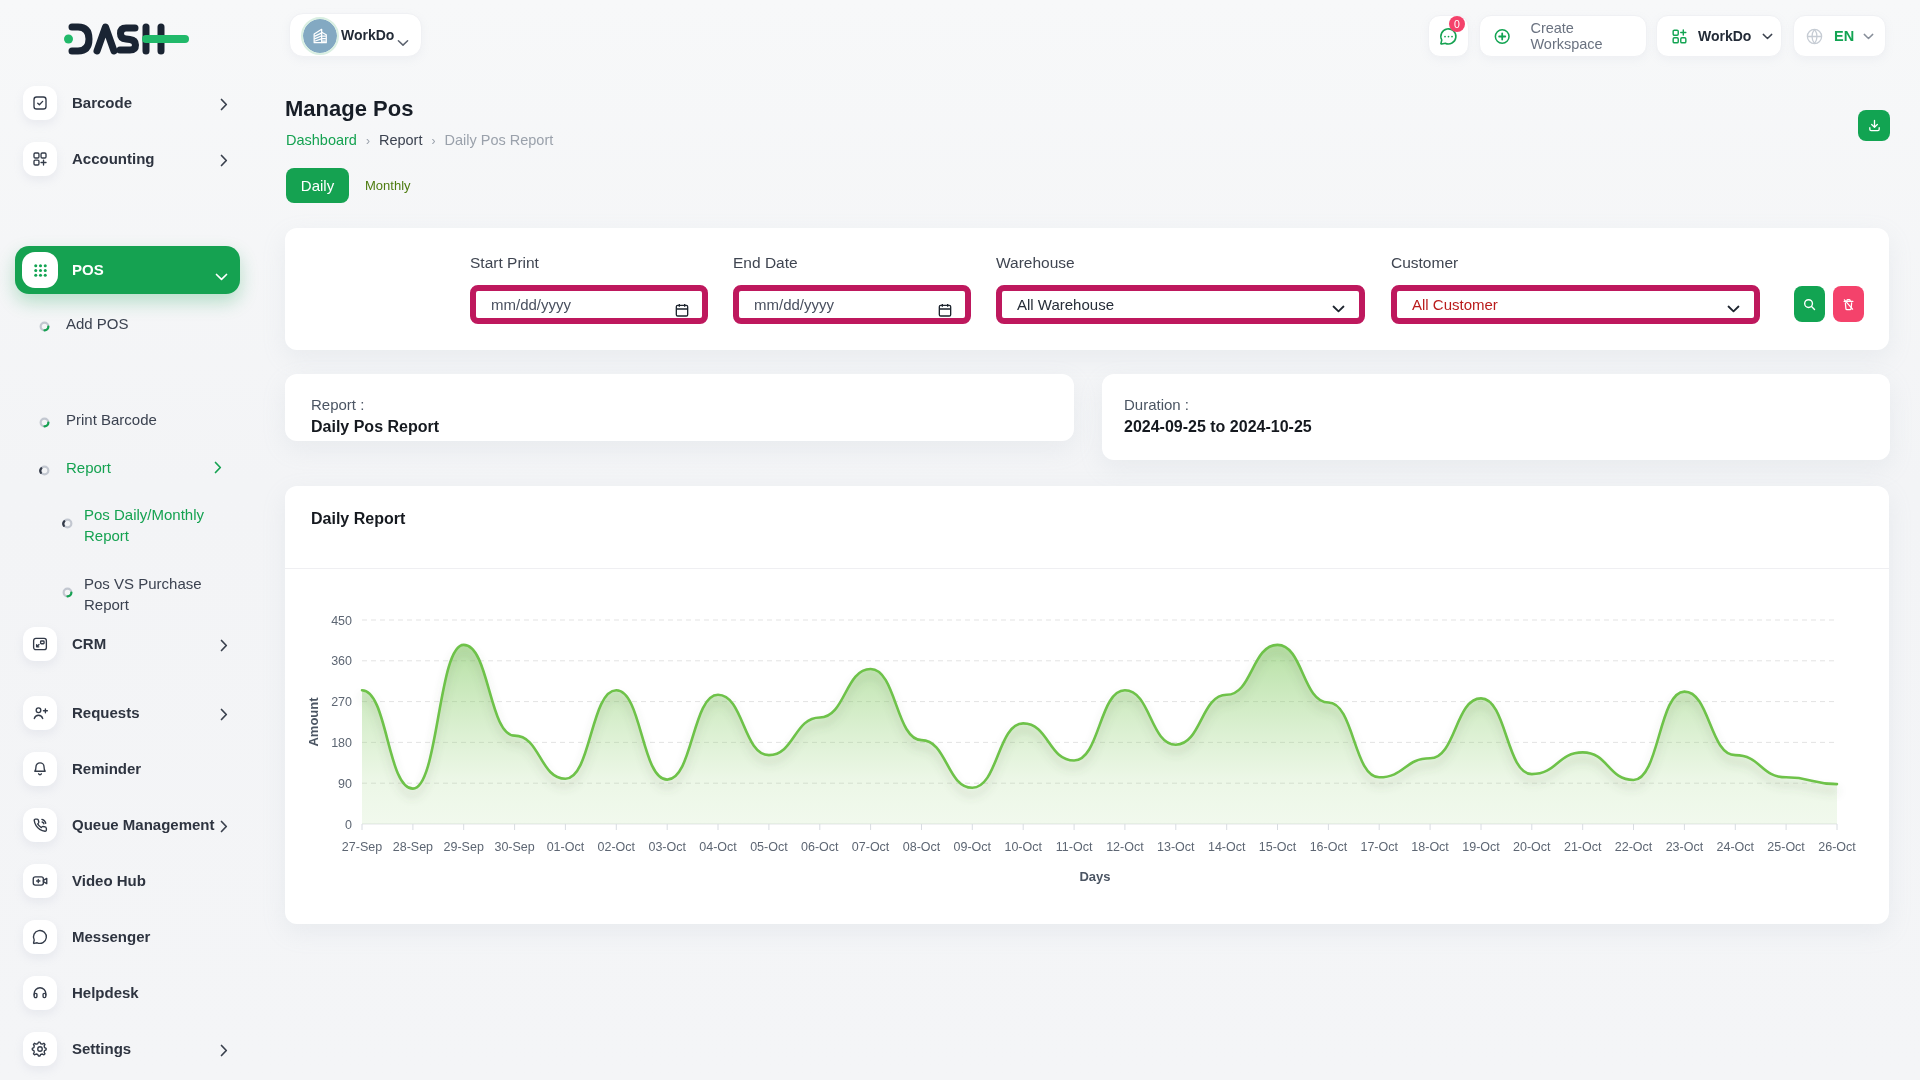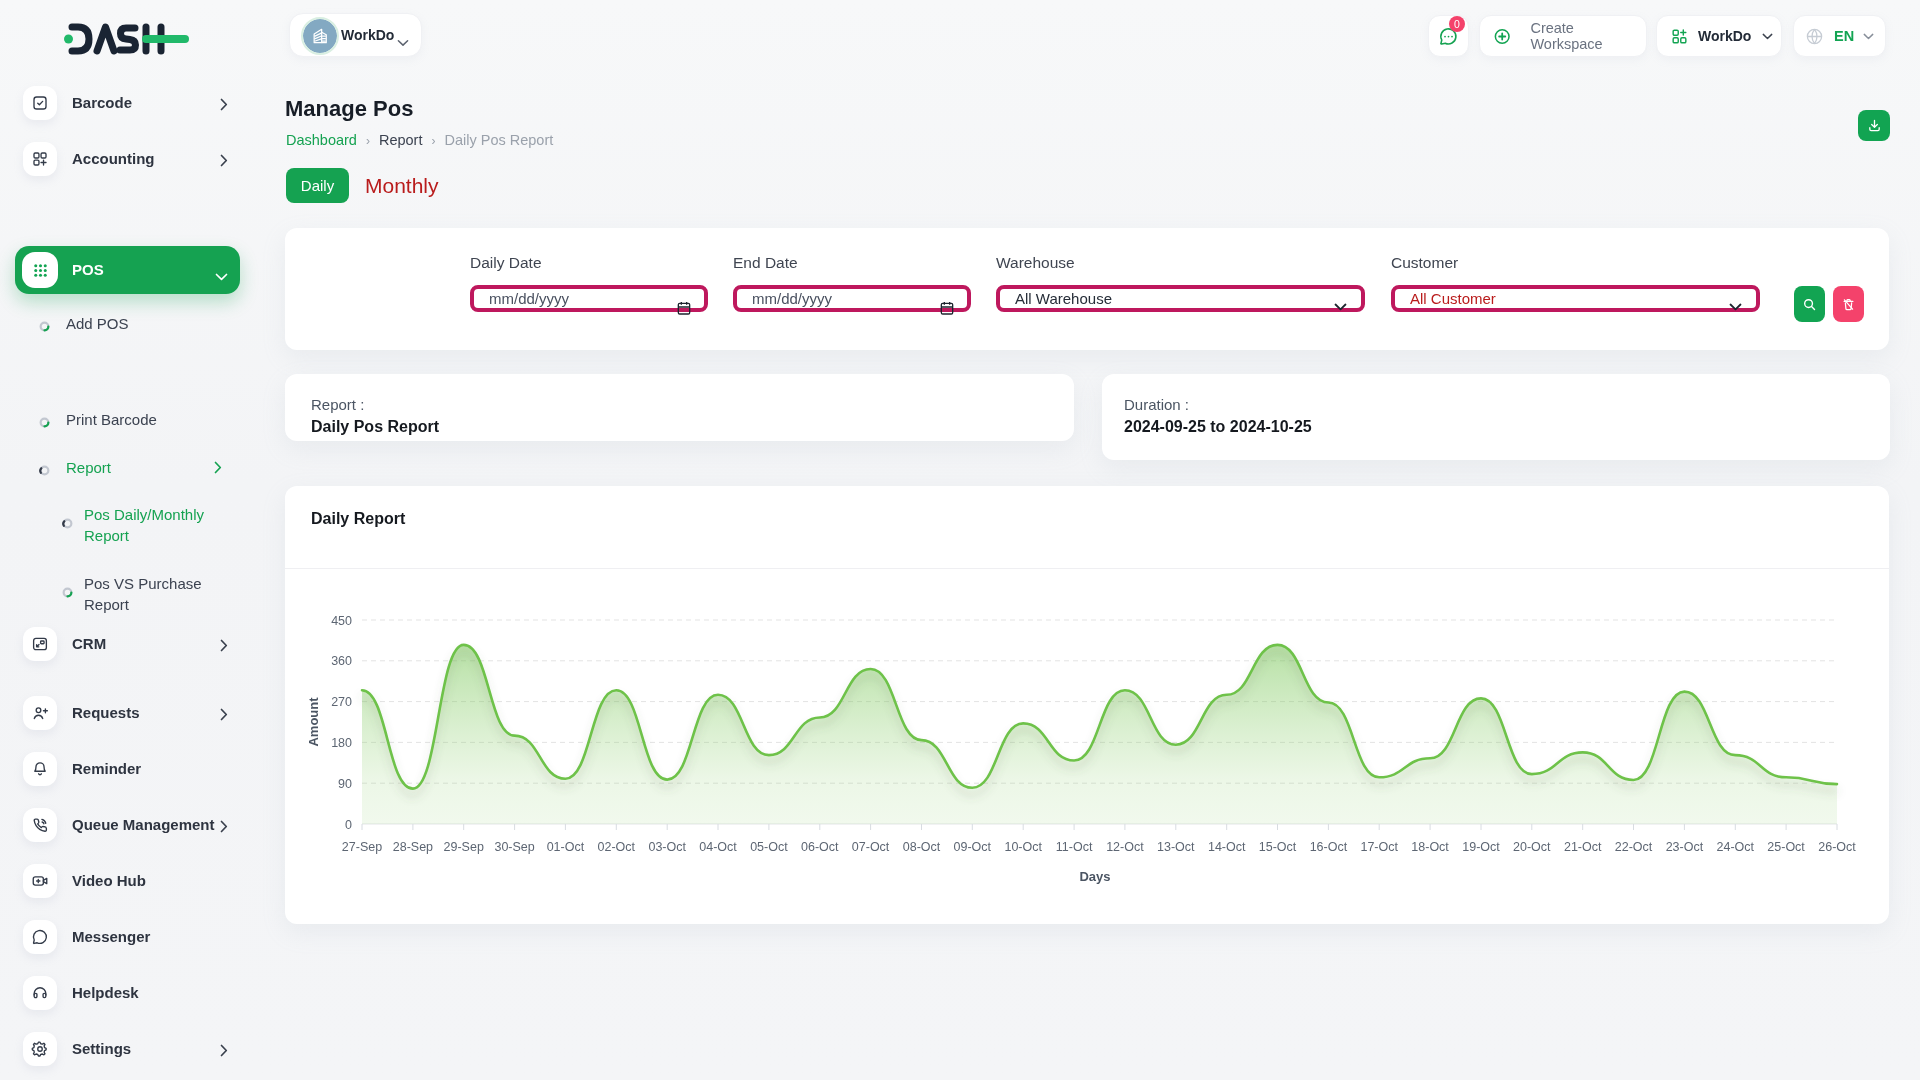--- a/index.html
+++ b/index.html
@@ -32,25 +32,25 @@
   border:1px solid #f0f1f4; box-shadow:0 3px 8px rgba(170,180,195,.10); }
 
 .content { position:absolute; left:285px; top:0; width:1605px; }
 .h1 { position:absolute; left:0; top:96px; font-size:22px; font-weight:700; color:#171d26; }
 .crumbs { position:absolute; left:1px; top:132px; font-size:14.5px; color:#9aa1ab; }
 .crumbs .sep { color:#9aa1ab; padding:0 9px; font-size:12px; }
 .dlbtn { position:absolute; left:1573px; top:110px; width:32px; height:31px; background:#12a452; border-radius:8px;
   display:flex; align-items:center; justify-content:center; }
 .btn-daily { position:absolute; left:1px; top:168px; width:63px; height:35px; background:#15a251; color:#fff;
   border-radius:8px; font-size:15px; text-align:center; line-height:35px; }
-.btn-monthly { position:absolute; left:80px; top:168px; height:35px; line-height:35px; color:#b91c1c; font-size:21px; }
+.btn-monthly { position:absolute; left:80px; top:168px; height:35px; line-height:35px; color:#4d7c0f; font-size:13px; }
 .card { background:#fff; border-radius:12px; box-shadow:0 8px 24px rgba(165,177,193,.14); position:absolute; }
 .filter-card { left:0; top:228px; width:1604px; height:122px; }
 .flabel { position:absolute; top:26px; font-size:15.5px; color:#3f4551; }
-.finput { position:absolute; top:57px; height:27px; border:4px solid #be185d; border-radius:8px; background:#fff;
+.finput { position:absolute; top:57px; height:39px; border:6px solid #be185d; border-radius:8px; background:#fff;
   font-size:15px; color:#4a5160; display:flex; align-items:center; padding:0 15px; }
 .sq-btn { position:absolute; top:58px; width:31px; height:36px; border-radius:8px; display:flex; align-items:center; justify-content:center; }
 .info-card-text1 { position:absolute; left:26px; top:22px; font-size:15px; color:#4b5563; }
 .info-card-text2 { position:absolute; left:26px; top:44px; font-size:16px; font-weight:700; color:#15191f; }
 .chart-card { left:0; top:486px; width:1604px; height:438px; }
 .chart-title { position:absolute; left:26px; top:24px; font-size:16px; font-weight:700; color:#15191f; }
 .chart-hr { position:absolute; left:0; top:82px; width:1604px; height:1px; background:#efeff2; }
 </style>
 </head>
 <body>
@@ -315,21 +315,21 @@
   <div class="dlbtn">
       <svg width="15" height="15" viewBox="0 0 24 24" fill="none" stroke="#fff" stroke-width="2.1" stroke-linecap="round" stroke-linejoin="round">
         <path d="M12 4v10M7.5 10.5 12 15l4.5-4.5"></path>
         <path d="M4.5 15.5v2.6a2 2 0 0 0 2 2h11a2 2 0 0 0 2-2v-2.6"></path>
       </svg>
     </div>
   <div class="btn-daily">Daily</div>
   <div class="btn-monthly">Monthly</div>
 
   <div class="card filter-card">
-    <div class="flabel" style="left:185px;">Daily Date</div>
+    <div class="flabel" style="left:185px;">Start Print</div>
     <div class="flabel" style="left:448px;">End Date</div>
     <div class="flabel" style="left:711px;">Warehouse</div>
     <div class="flabel" style="left:1106px;">Customer</div>
     <div class="finput" style="left:185px; width:238px;">
         <span>mm/dd/yyyy</span>
       <svg style="position:absolute; right:12px; top:11px;" width="16" height="16" viewBox="0 0 24 24" fill="none" stroke="#1d242e" stroke-width="2">
           <rect x="3.5" y="5" width="17" height="16" rx="2"></rect>
           <path d="M8 3v4M16 3v4M3.5 10.5h17"></path>
         </svg>
     </div>

